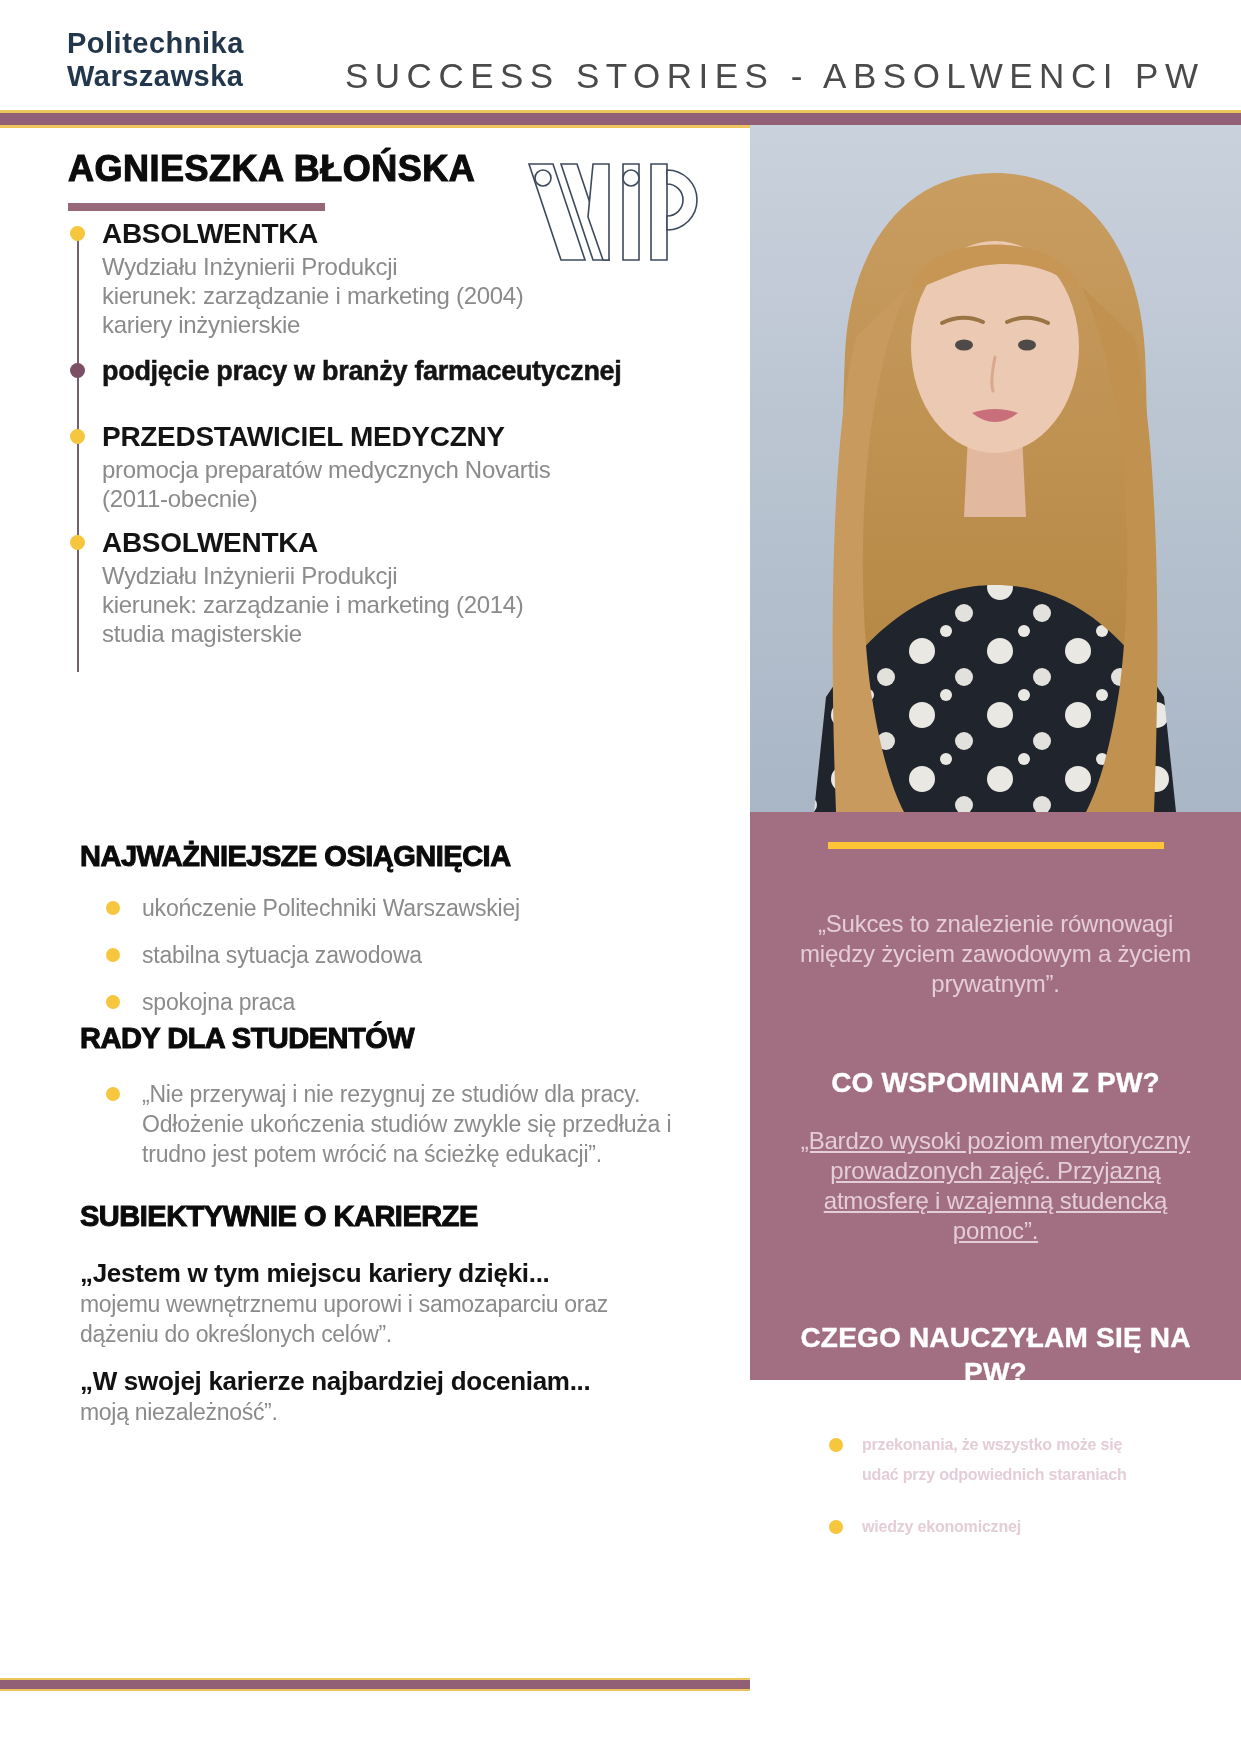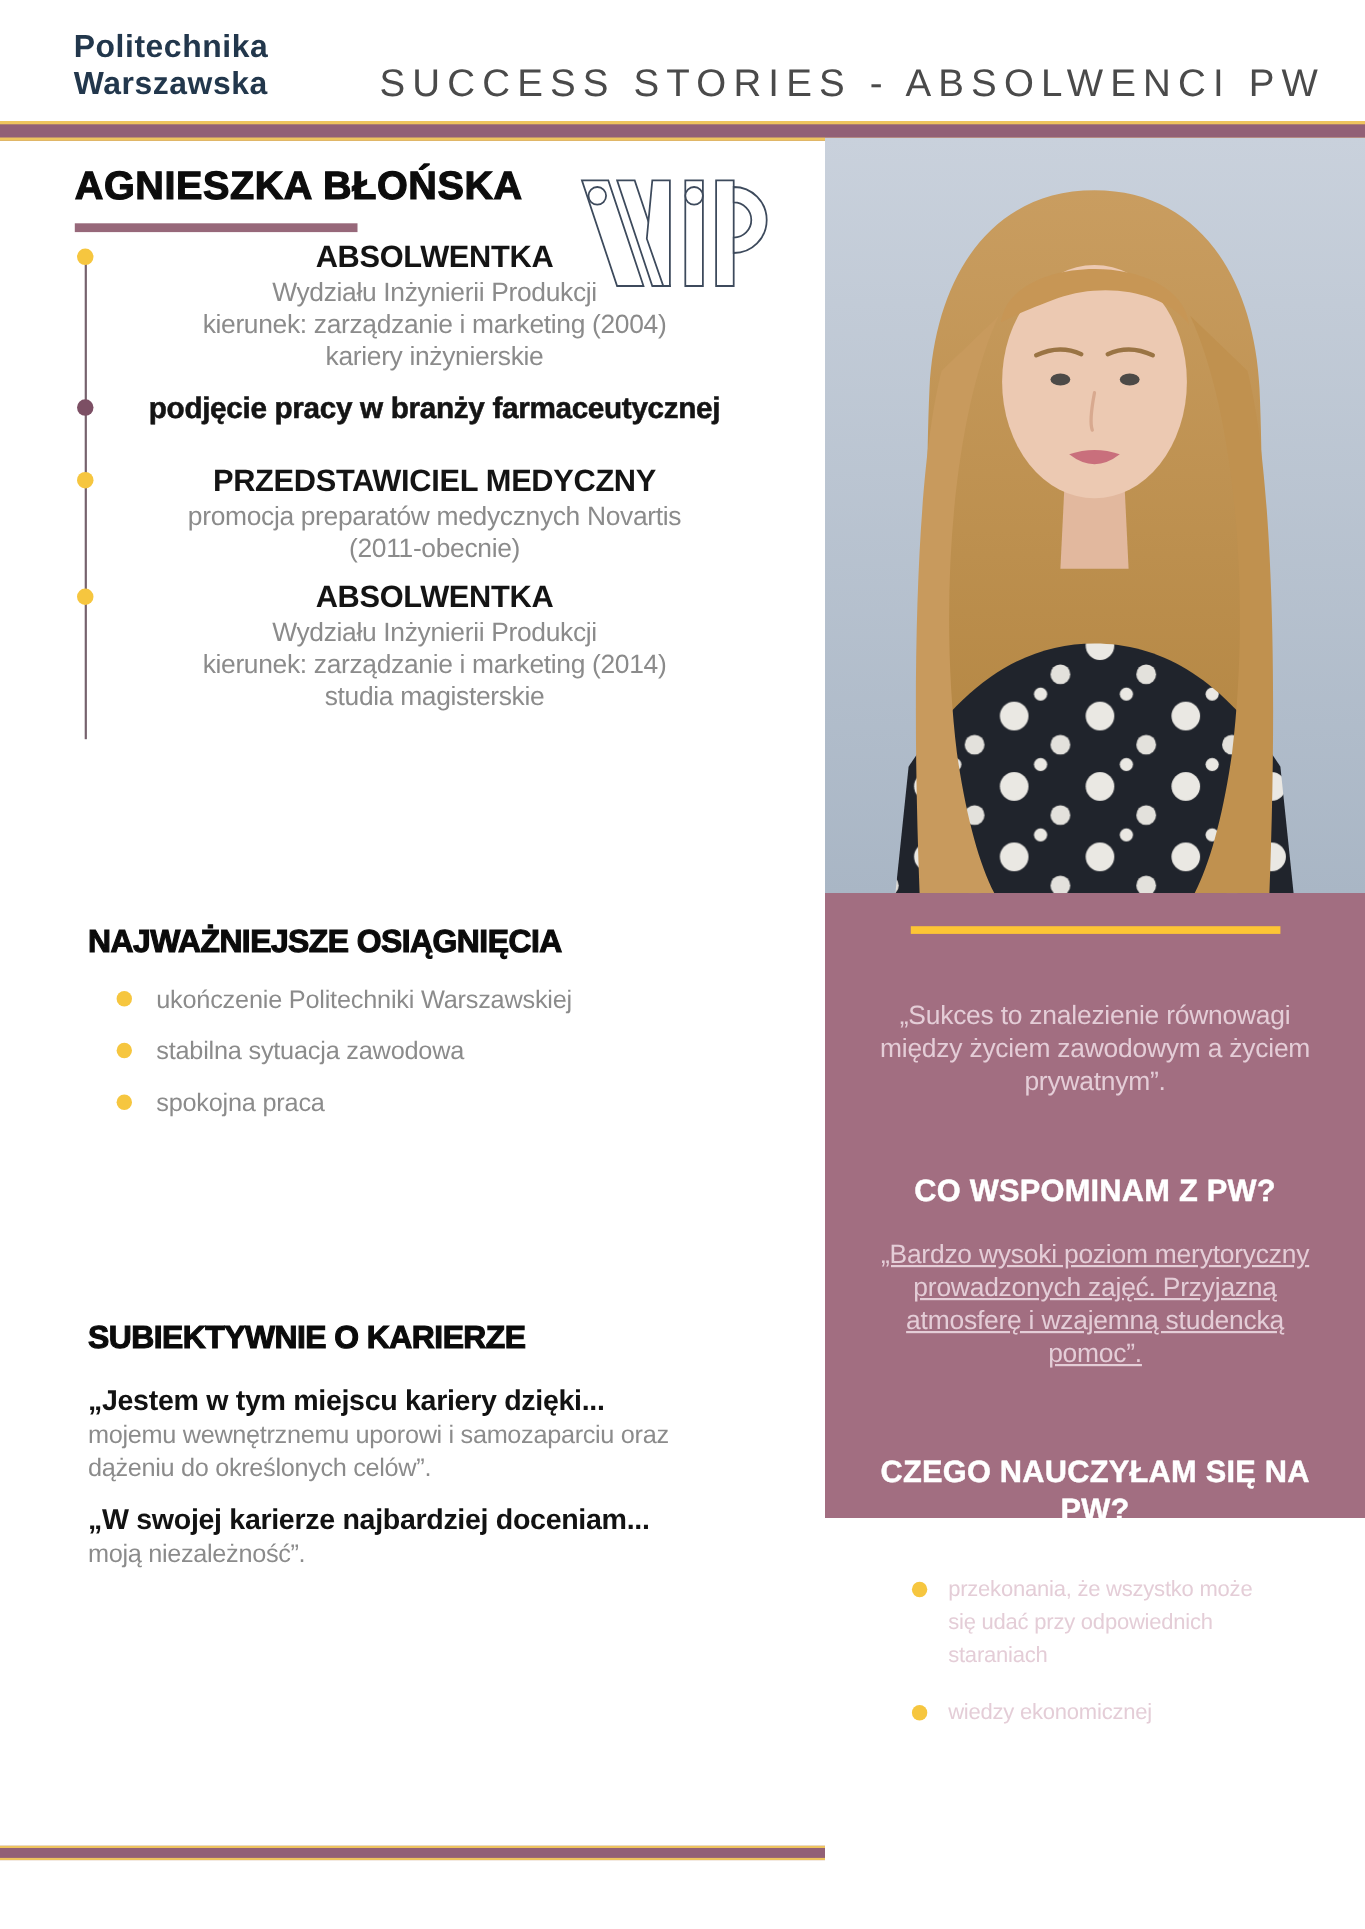--- a/index.html
+++ b/index.html
@@ -17,21 +17,21 @@
                   border-top-width:2px;border-bottom-width:2px;}
 
   
   .name{position:absolute;left:68px;top:148px;font-size:36px;font-weight:bold;color:#0c0c0c;
         letter-spacing:0.5px;-webkit-text-stroke:1.1px #0c0c0c;}
   .name-underline{position:absolute;left:68px;top:203px;width:257px;height:8px;background:#97687a;}
   .wip-logo{position:absolute;left:527px;top:162px;width:180px;height:100px;}
 
   .timeline{position:absolute;left:68px;top:218px;width:620px;}
   .tl-line{position:absolute;left:9px;top:16px;width:2px;height:438px;background:#76626d;}
-  .tl-item{position:relative;padding-left:34px;text-align:center;}
+  .tl-item{position:relative;padding-left:34px;}
   .tl-bullet{position:absolute;left:2px;top:8px;width:15px;height:15px;border-radius:50%;}
   .tl-bullet.yellow{background:#f6c63f;}
   .tl-bullet.maroon{background:#7c4f64;}
   .tl-title{font-size:28px;font-weight:bold;color:#141414;letter-spacing:-0.3px;line-height:32px;}
   .tl-item.milestone .tl-title{-webkit-text-stroke:0.5px #141414;font-size:27px;}
   .tl-details{margin-top:2px;font-size:24px;color:#8b8b8b;line-height:29px;letter-spacing:-0.3px;}
 
   .section-h{font-size:29px;font-weight:bold;color:#0b0b0b;letter-spacing:-0.5px;
              -webkit-text-stroke:1px #0b0b0b;margin:0;}
   .sec{position:absolute;left:80px;width:622px;}
@@ -47,22 +47,22 @@
   
   .right-panel{position:absolute;left:750px;top:125px;width:491px;height:1255px;background:#a26e81;}
   .photo{position:relative;width:491px;height:687px;overflow:hidden;}
   .photo svg{display:block;}
   .panel-content{padding:0 44px;text-align:center;color:#e4cdd7;}
   .yellow-line{width:336px;height:7px;background:#fdc535;margin:30px auto 0;}
   .panel-quote{margin:60px 0 0 0;font-size:24px;line-height:30px;letter-spacing:-0.2px;}
   .panel-h{margin:66px 0 0 0;font-size:28px;font-weight:bold;color:#ffffff;letter-spacing:0.2px;
            line-height:35px;-webkit-text-stroke:0.4px #ffffff;}
   .panel-list{list-style:none;text-align:left;margin:40px 0 0 35px;padding:0;}
-  .panel-list li{position:relative;padding-left:33px;width:300px;font-size:20px;line-height:30px;
-                 margin-bottom:22px;letter-spacing:-0.2px;}
+  .panel-list li{position:relative;padding-left:33px;width:300px;font-size:16px;line-height:30px;
+                 margin-bottom:22px;letter-spacing:-0.2px;font-weight:bold;}
   .panel-list .dot{position:absolute;left:0;top:8px;width:14px;height:14px;border-radius:50%;background:#f6c63f;}
 </style>
 </head>
 <body>
 
 <div class="page">
 
   <div class="pw-logo">
     <div>Politechnika</div>
     <div>Warszawska</div>
@@ -129,20 +129,26 @@
 
   <section class="sec" id="achievements" style="top:840px;">
     <h2 class="section-h">NAJWAŻNIEJSZE OSIĄGNIĘCIA</h2>
     <ul>
       <li><span class="dot"></span><span>ukończenie Politechniki Warszawskiej</span></li>
       <li><span class="dot"></span><span>stabilna sytuacja zawodowa</span></li>
       <li><span class="dot"></span><span>spokojna praca</span></li>
     </ul>
   </section>
 
+  <section class="sec" id="advice" style="top:1022px;">
+    <h2 class="section-h">RADY DLA STUDENTÓW</h2>
+    <ul>
+      <li><span class="dot"></span><span>„Nie przerywaj i nie rezygnuj ze studiów dla pracy. Odłożenie ukończenia studiów zwykle się przedłuża i trudno jest potem wrócić na ścieżkę edukacji”.</span></li>
+    </ul>
+  </section>
 
   <section class="sec" id="career" style="top:1200px;">
     <h2 class="section-h">SUBIEKTYWNIE O KARIERZE</h2>
     <div class="career-entry">
       <div class="career-lead">„Jestem w tym miejscu kariery dzięki...</div>
       <div class="career-body">mojemu wewnętrznemu uporowi i samozaparciu oraz dążeniu do określonych celów”.</div>
     </div>
     <div class="career-entry" style="margin-top:16px;">
       <div class="career-lead">„W swojej karierze najbardziej doceniam...</div>
       <div class="career-body">moją niezależność”.</div>

